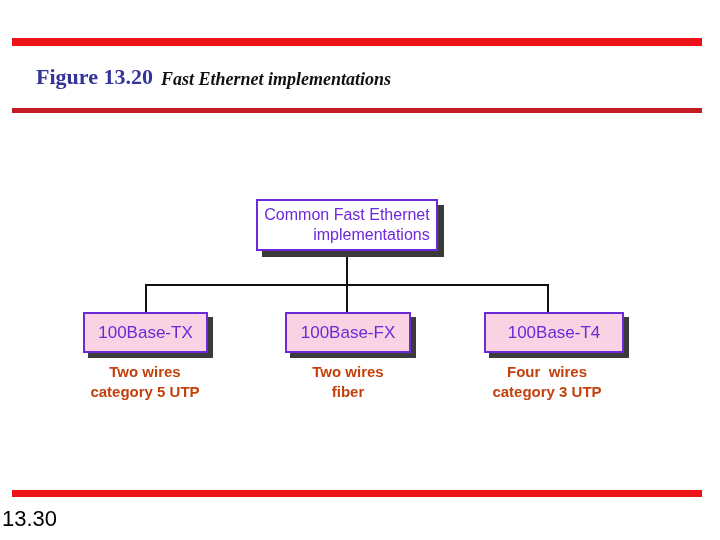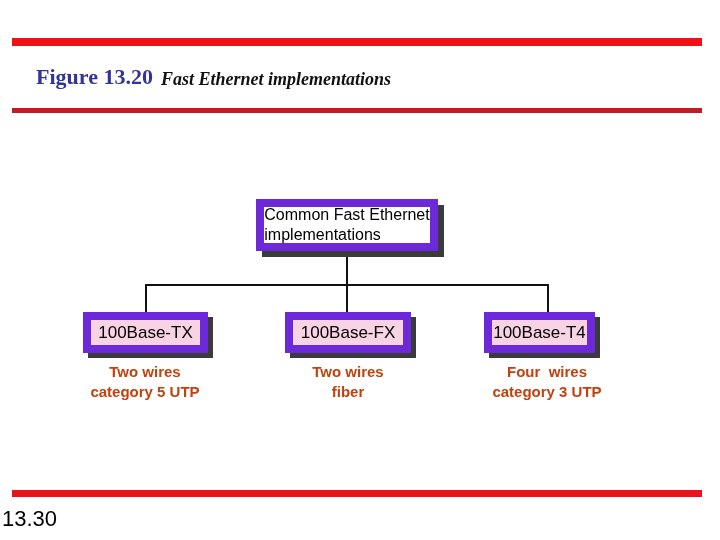--- a/index.html
+++ b/index.html
@@ -47,26 +47,26 @@
     font-style: italic;
     font-size: 18px;
     color: #111111;
     margin-left: 8px;
   }
 
   
   .node {
     position: absolute;
     box-sizing: border-box;
-    border: 8px solid #6d28d9;
+    border: 2px solid #6d28d9;
     display: flex;
     align-items: center;
     justify-content: center;
-    text-align: left;
-    color: #000000;
+    text-align: right;
+    color: #6d28d9;
   }
   .root-node {
     left: 256px;
     top: 199px;
     width: 182px;
     height: 52px;
     background: #ffffff;
     box-shadow: 6px 6px 0 #3b3b3b;
     font-size: 16px;
     line-height: 20px;
@@ -74,21 +74,21 @@
   }
   .leaf-node {
     top: 312px;
     height: 41px;
     background: #f8d3e3;
     box-shadow: 5px 5px 0 #3b3b3b;
     font-size: 17px;
   }
   .leaf-1 { left: 83px;  width: 125px; }
   .leaf-2 { left: 285px; width: 126px; }
-  .leaf-3 { left: 484px; width: 111px; }
+  .leaf-3 { left: 484px; width: 140px; }
 
   .connector {
     position: absolute;
     background: #111111;
   }
   .conn-root-v { left: 346px; top: 251px; width: 2px;  height: 34px; }
   .conn-h      { left: 145px; top: 284px; width: 404px; height: 2px; }
   .conn-stub-1 { left: 145px; top: 284px; width: 2px;  height: 29px; }
   .conn-stub-2 { left: 346px; top: 284px; width: 2px;  height: 29px; }
   .conn-stub-3 { left: 547px; top: 284px; width: 2px;  height: 29px; }

